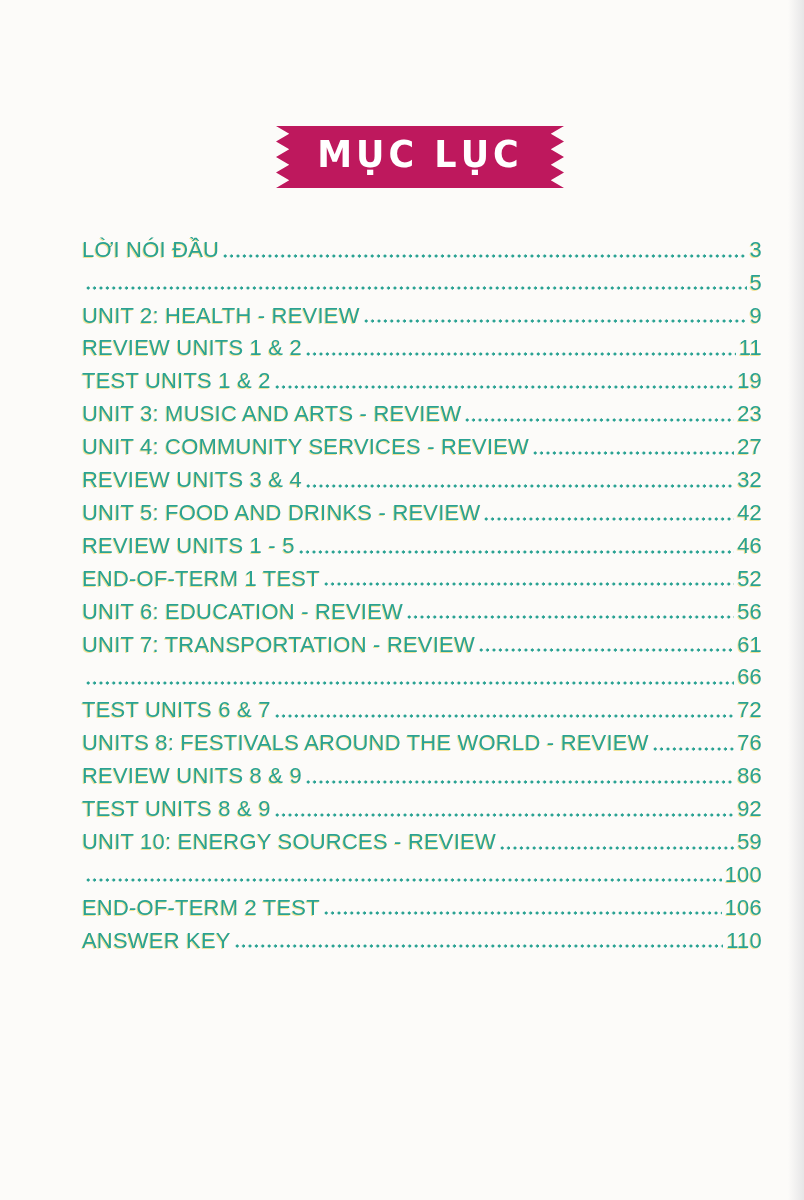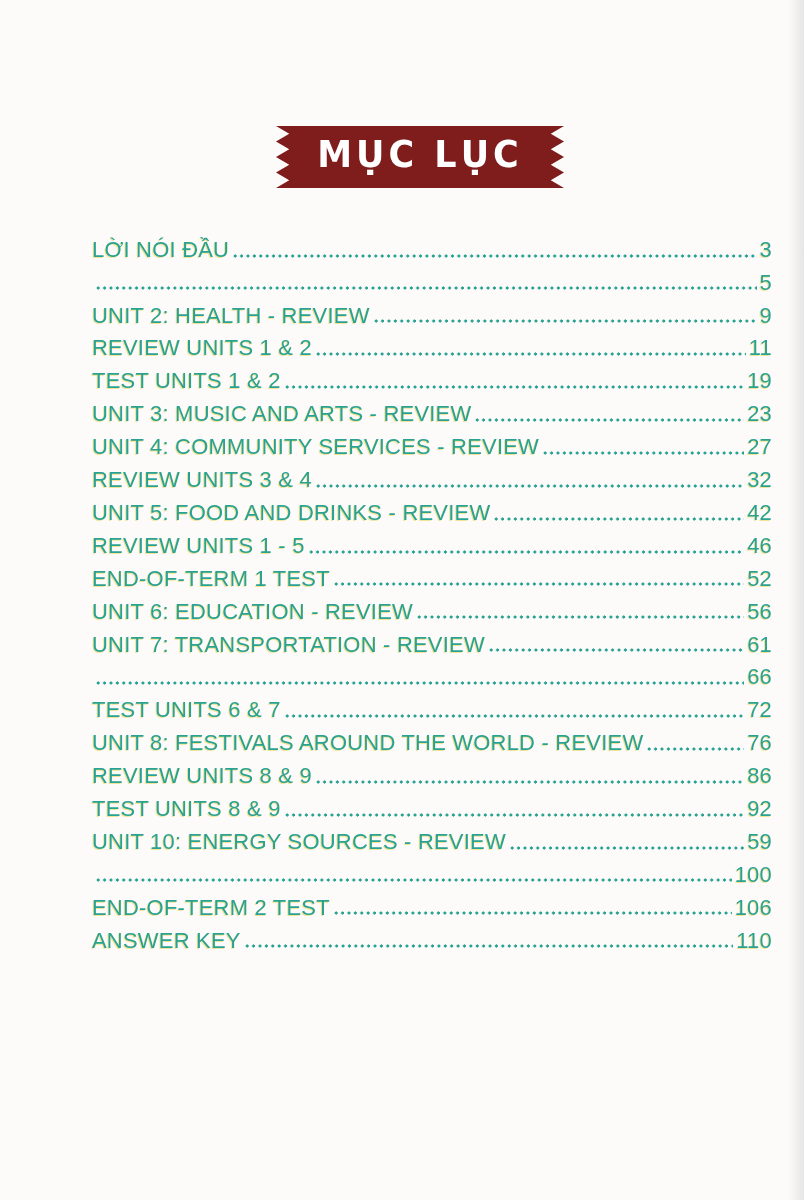--- a/index.html
+++ b/index.html
@@ -13,21 +13,21 @@
   .page-edge-shadow {
     position: absolute; top: 0; right: 0; width: 16px; height: 1200px;
     background: linear-gradient(to left, #dddddf, rgba(255,255,255,0));
     opacity: .7;
     pointer-events: none;
   }
   .ribbon {
     position: absolute;
     left: 276px; top: 126px;
     width: 288px; height: 62px;
-    background: #7f1d1d;
+    background: #be185d;
     clip-path: polygon(
       0% 0%, 100% 0%,
       95.4% 12.5%, 100% 25%, 95.4% 37.5%, 100% 50%,
       95.4% 62.5%, 100% 75%, 95.4% 87.5%, 100% 100%,
       0% 100%,
       4.6% 87.5%, 0% 75%, 4.6% 62.5%, 0% 50%,
       4.6% 37.5%, 0% 25%, 4.6% 12.5%
     );
     display: flex; align-items: center; justify-content: center;
   }
@@ -35,21 +35,21 @@
     color: #ffffff;
     font-family: "DejaVu Sans", "Liberation Sans", sans-serif;
     font-weight: 800;
     font-size: 35px;
     letter-spacing: 4px;
     transform: scaleY(1.04);
     padding-bottom: 4px;
   }
   .toc {
     position: absolute;
-    left: 92px; top: 229px;
+    left: 82px; top: 229px;
     width: 680px;
   }
   .toc-row {
     display: flex;
     align-items: flex-end;
     height: 32.9px;
     color: #2aa293;
     font-size: 22px;
     letter-spacing: 0.2px;
     text-shadow: -1px 1px 0 rgba(233, 208, 70, 0.55);
@@ -164,21 +164,21 @@
     <span class="toc-page">66</span>
   </div>
 
   <div class="toc-row">
     <span class="toc-title">TEST UNITS 6 &amp; 7</span>
     <span class="toc-leader"></span>
     <span class="toc-page">72</span>
   </div>
 
   <div class="toc-row">
-    <span class="toc-title">UNIT 8: FESTIVALS AROUND THE WORLD - REVIEW</span>
+    <span class="toc-title">UNITS 8: FESTIVALS AROUND THE WORLD - REVIEW</span>
     <span class="toc-leader"></span>
     <span class="toc-page">76</span>
   </div>
 
 
   <div class="toc-row">
     <span class="toc-title">REVIEW UNITS 8 &amp; 9</span>
     <span class="toc-leader"></span>
     <span class="toc-page">86</span>
   </div>

